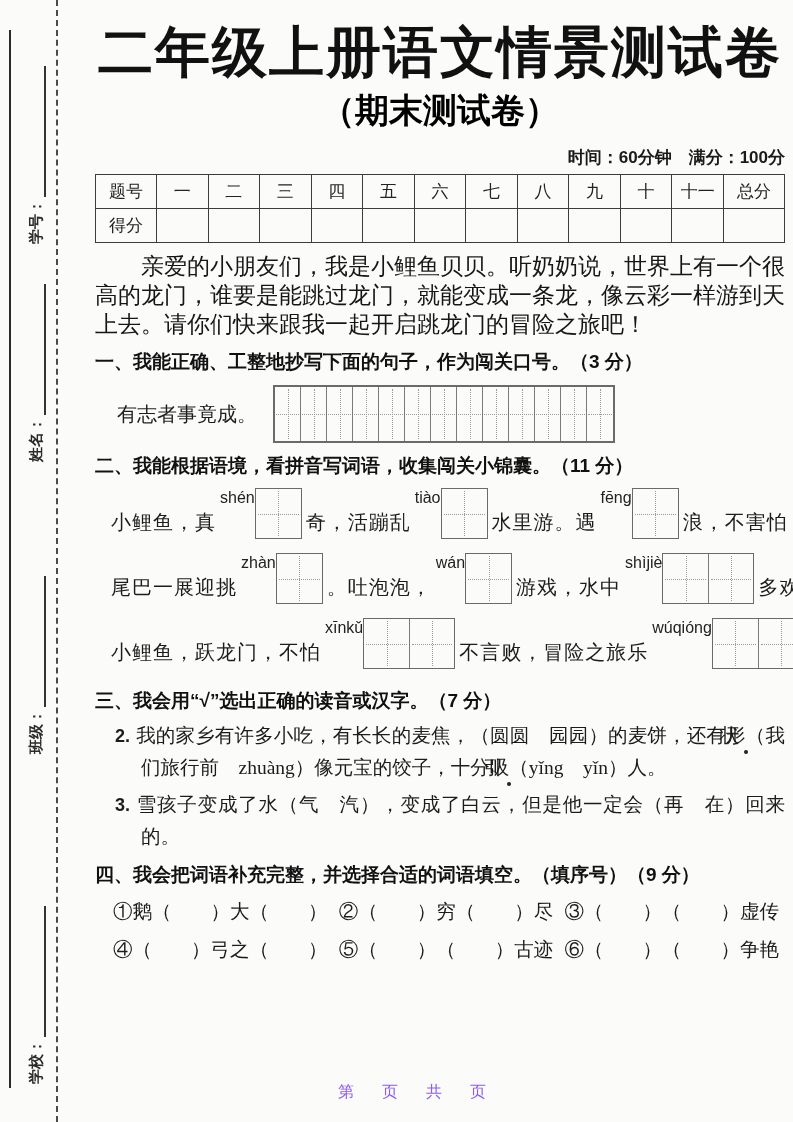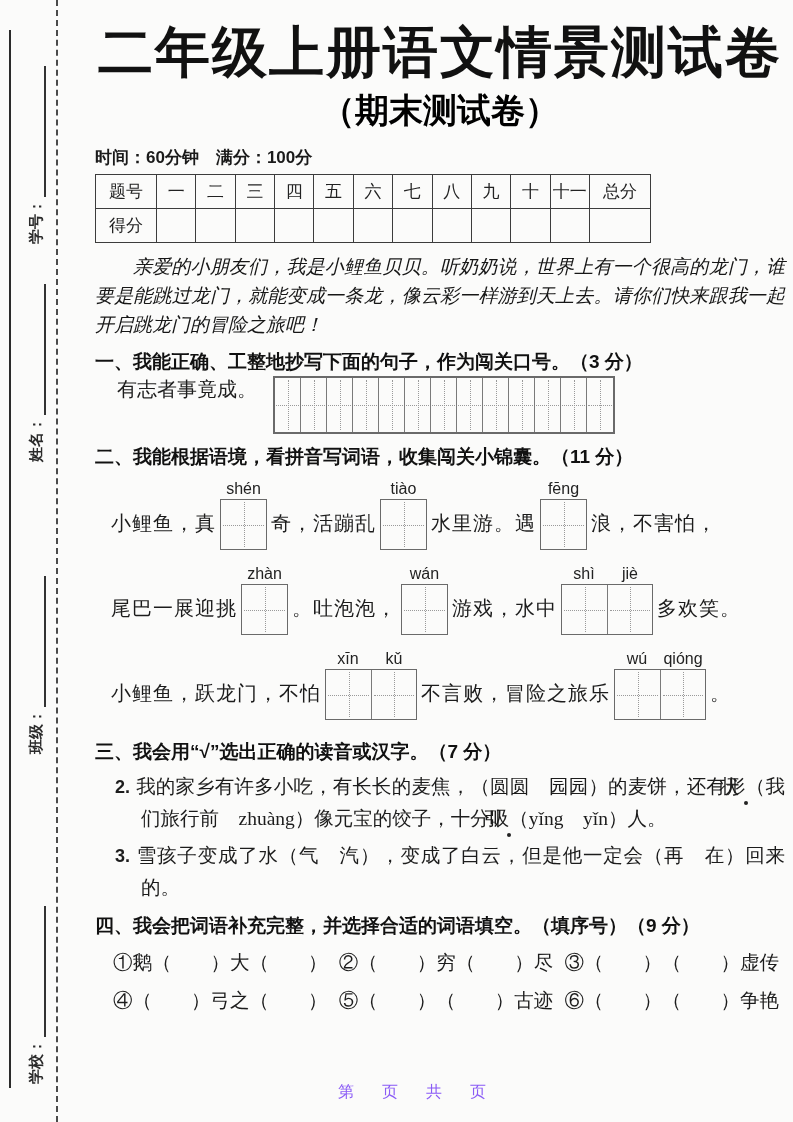--- a/index.html
+++ b/index.html
@@ -29,55 +29,54 @@
     margin-top:26px;text-align:center;
     font-family:"Liberation Sans", sans-serif;font-weight:900;
     font-size:55px;line-height:52px;letter-spacing:2px;color:#111;
   }
   .page-subtitle{
     margin-top:12px;text-align:center;
     font-family:"Liberation Sans", sans-serif;font-weight:900;
     font-size:34px;line-height:40px;color:#000000;
   }
   .meta{
-    margin-top:16px;
+    margin-top:16px;text-align:right;
     font-family:"Liberation Sans", sans-serif;font-weight:600;font-size:17px;color:#1a1a1a;
   }
   
-  table.score{border-collapse:collapse;width:556px;margin-top:5px;table-layout:fixed;}
+  table.score{border-collapse:collapse;width:690px;margin-top:5px;table-layout:fixed;}
   table.score td{
     border:1px solid #3c3c3c;height:33px;text-align:center;vertical-align:middle;
     font-family:"Liberation Sans", sans-serif;font-size:17px;color:#222;padding:0;
   }
   table.score td.wide{width:60px;}
   
   .intro{
-    margin-top:9px;font-size:19px;line-height:29px;text-indent:2em;color:#161616;
+    margin-top:9px;font-size:23px;line-height:29px;text-indent:2em;color:#161616;
     text-align:justify;
-    font-style:italic;
   }
   
   .sec-h{
     margin-top:10px;font-family:"Liberation Sans", sans-serif;
     font-weight:700;font-size:19px;line-height:26px;color:#111;
   }
   
-  .copy-row{display:flex;margin-top:1px;padding-left:22px;}
+  .copy-row{display:flex;align-items:center;margin-top:10px;padding-left:22px;}
   .copy-sentence{font-size:20px;margin-right:16px;white-space:nowrap;}
   .wgrid{display:flex;border:2px solid #6a6a6a;}
   .gcell{position:relative;width:26px;height:54px;border-right:1px solid #7a7a7a;box-sizing:border-box;}
   .gcell:last-child{border-right:none;}
   .gcell::before{content:"";position:absolute;left:50%;top:2px;bottom:2px;border-left:1px dotted #9a9a9a;}
   .gcell::after{content:"";position:absolute;top:50%;left:1px;right:1px;border-top:1px dotted #9a9a9a;}
   
   .plines{margin-top:6px;}
   .pline{display:flex;align-items:center;padding-left:16px;margin-top:14px;column-gap:4px;}
   .pline:first-child{margin-top:18px;}
   .ptxt{font-size:20px;white-space:nowrap;letter-spacing:1px;}
-  .pbox{display:flex;flex-direction:column;position:relative;top:-9px;}
+  .pbox{display:flex;flex-direction:row;position:relative;top:-9px;}
   .pins{display:flex;}
   .pin{flex:1;text-align:center;font-family:"Liberation Sans", sans-serif;font-size:16px;color:#222;line-height:20px;}
   .pcells{display:flex;border:1px solid #6a6a6a;}
   .pcell{position:relative;width:45px;height:49px;border-left:1px solid #7a7a7a;box-sizing:border-box;}
   .pcell:first-child{border-left:none;}
   .pcell::before{content:"";position:absolute;left:50%;top:2px;bottom:2px;border-left:1px dotted #9a9a9a;}
   .pcell::after{content:"";position:absolute;top:50%;left:2px;right:2px;border-top:1px dotted #9a9a9a;}
   
   .titems{margin-top:4px;}
   .titem{margin-top:6px;padding-left:46px;text-indent:-26px;font-size:19.5px;line-height:31px;text-align:justify;}

